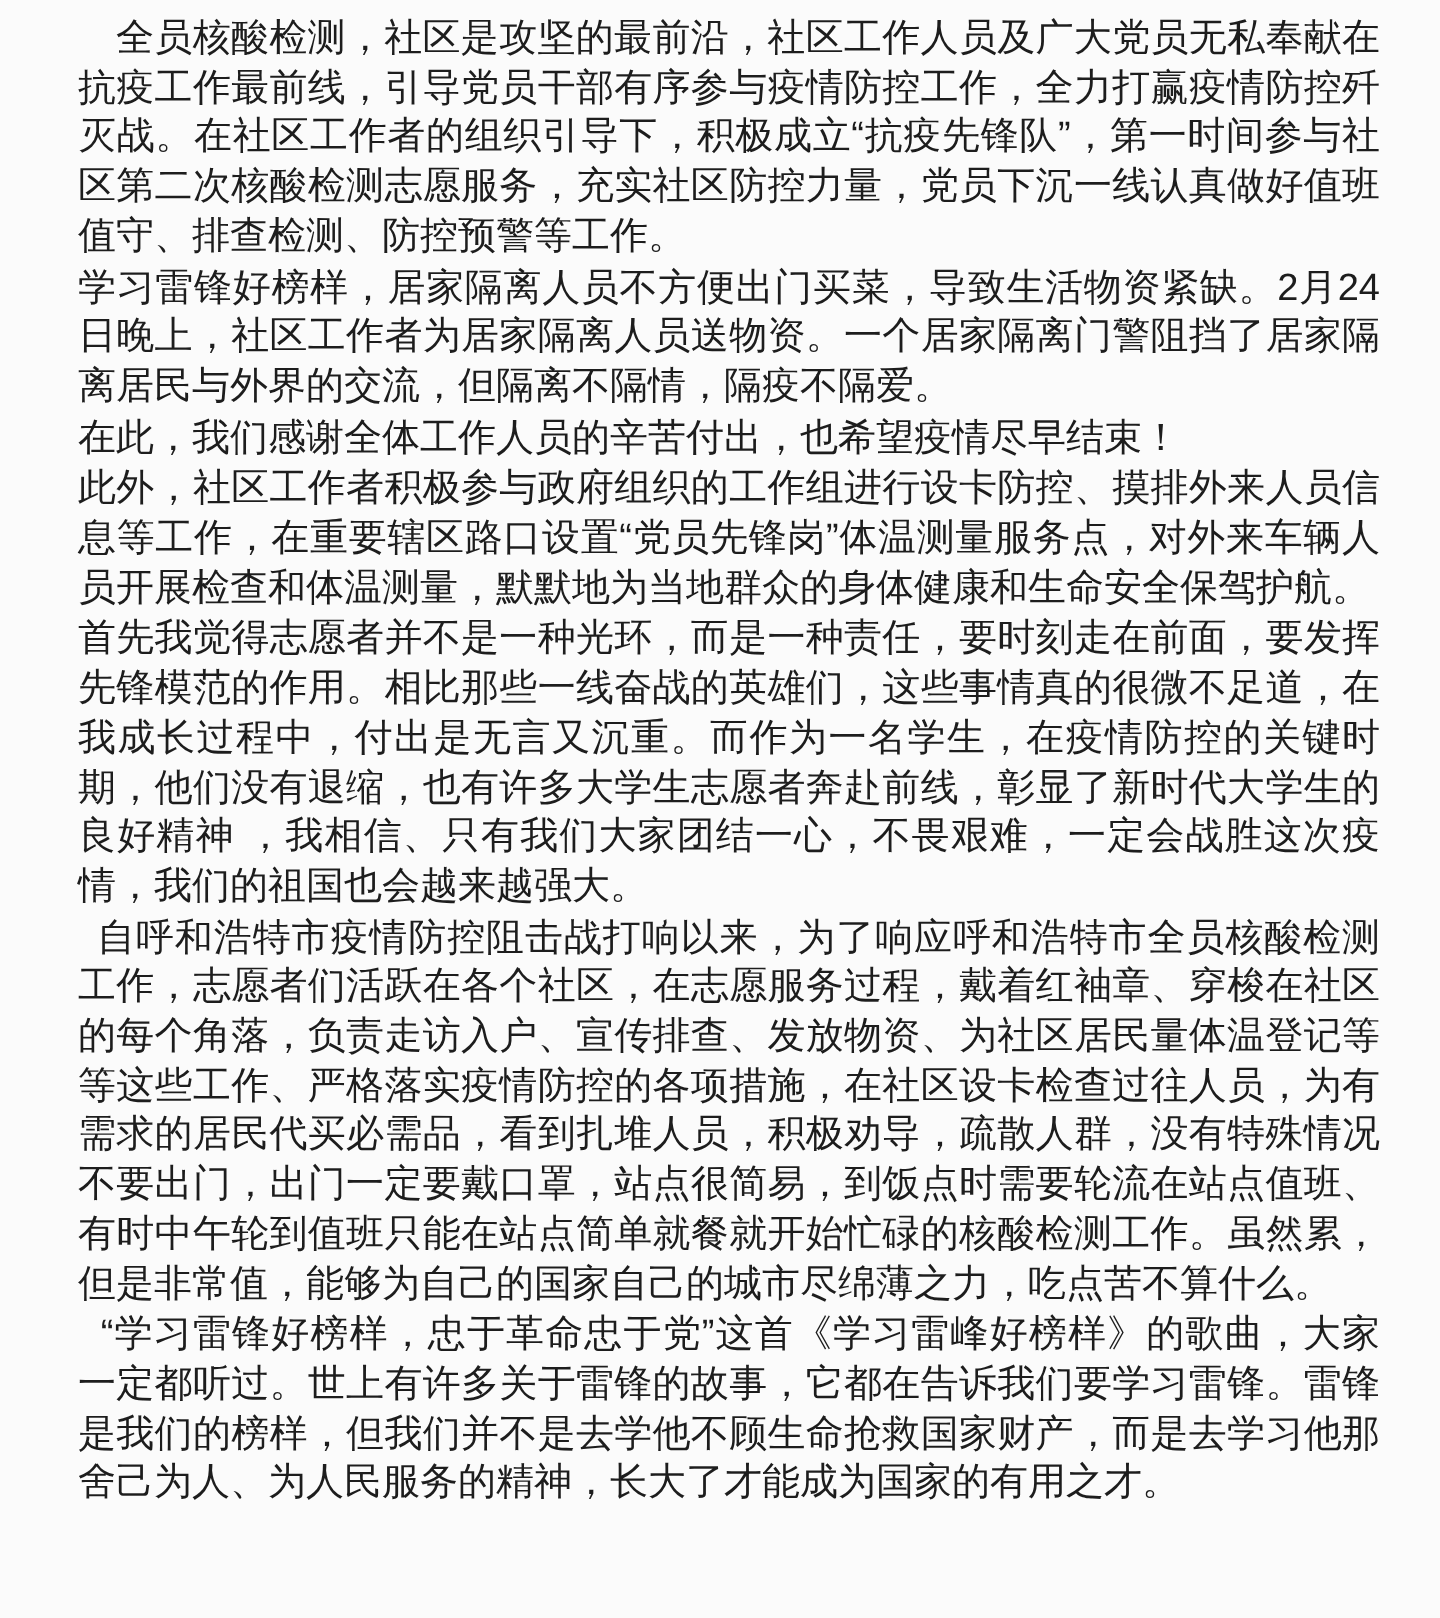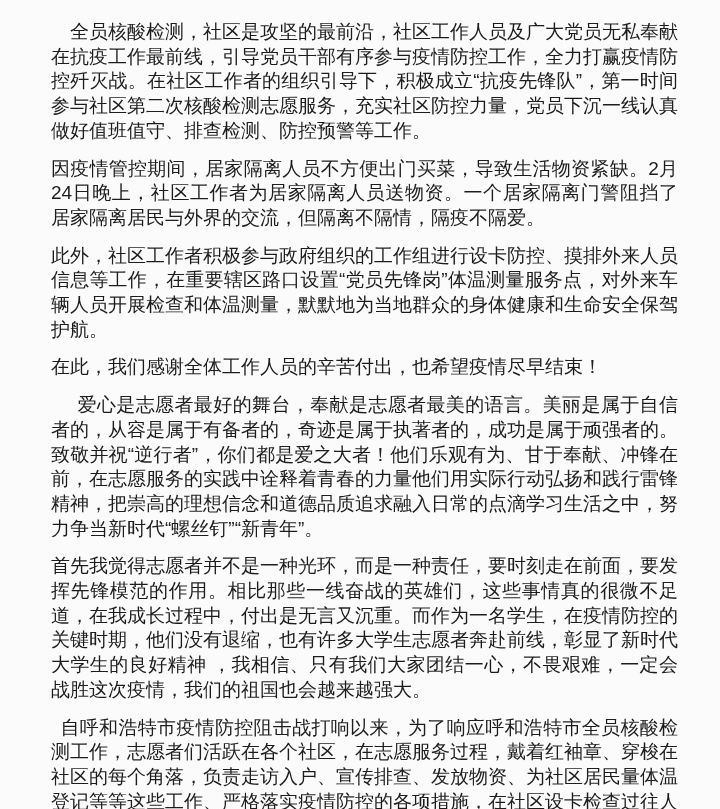--- a/index.html
+++ b/index.html
@@ -20,33 +20,32 @@
     font-family: "Liberation Sans", "DejaVu Sans", sans-serif;
     font-size: 19px;
     line-height: 24.7px;
     color: #1d1d1d;
     text-align: justify;
     text-justify: inter-ideograph;
     word-break: break-all;
     -webkit-font-smoothing: antialiased;
   }
   .para {
-    margin: 13px;
+    margin: 1px;
     padding: 0;
   }
   .indent-1   { text-indent: 1.0em; }
   .indent-14  { text-indent: 1.4em; }
   .indent-05  { text-indent: 0.5em; }
   .indent-06  { text-indent: 0.6em; }
 </style>
 </head>
 <body>
 
 <div class="page" style="background: rgb(251, 251, 251); color: rgb(29, 29, 29);">
   <p class="para indent-1">全员核酸检测，社区是攻坚的最前沿，社区工作人员及广大党员无私奉献在抗疫工作最前线，引导党员干部有序参与疫情防控工作，全力打赢疫情防控歼灭战。在社区工作者的组织引导下，积极成立“抗疫先锋队”，第一时间参与社区第二次核酸检测志愿服务，充实社区防控力量，党员下沉一线认真做好值班值守、排查检测、防控预警等工作。</p>
-  <p class="para">因疫情管控期间，居家隔离人员不方便出门买菜，导致生活物资紧缺。2月24日晚上，社区工作者为居家隔离人员送物资。一个居家隔离门警阻挡了居家隔离居民与外界的交流，但隔离不隔情，隔疫不隔爱。</p>
+  <p class="para">学习雷锋好榜样，居家隔离人员不方便出门买菜，导致生活物资紧缺。2月24日晚上，社区工作者为居家隔离人员送物资。一个居家隔离门警阻挡了居家隔离居民与外界的交流，但隔离不隔情，隔疫不隔爱。</p>
+  <p class="para">在此，我们感谢全体工作人员的辛苦付出，也希望疫情尽早结束！</p>
   <p class="para">此外，社区工作者积极参与政府组织的工作组进行设卡防控、摸排外来人员信息等工作，在重要辖区路口设置“党员先锋岗”体温测量服务点，对外来车辆人员开展检查和体温测量，默默地为当地群众的身体健康和生命安全保驾护航。</p>
-  <p class="para">在此，我们感谢全体工作人员的辛苦付出，也希望疫情尽早结束！</p>
-  <p class="para indent-14">爱心是志愿者最好的舞台，奉献是志愿者最美的语言。美丽是属于自信者的，从容是属于有备者的，奇迹是属于执著者的，成功是属于顽强者的。致敬并祝“逆行者”，你们都是爱之大者！他们乐观有为、甘于奉献、冲锋在前，在志愿服务的实践中诠释着青春的力量他们用实际行动弘扬和践行雷锋精神，把崇高的理想信念和道德品质追求融入日常的点滴学习生活之中，努力争当新时代“螺丝钉”“新青年”。</p>
   <p class="para">首先我觉得志愿者并不是一种光环，而是一种责任，要时刻走在前面，要发挥先锋模范的作用。相比那些一线奋战的英雄们，这些事情真的很微不足道，在我成长过程中，付出是无言又沉重。而作为一名学生，在疫情防控的关键时期，他们没有退缩，也有许多大学生志愿者奔赴前线，彰显了新时代大学生的良好精神 ，我相信、只有我们大家团结一心，不畏艰难，一定会战胜这次疫情，我们的祖国也会越来越强大。</p>
   <p class="para indent-05">自呼和浩特市疫情防控阻击战打响以来，为了响应呼和浩特市全员核酸检测工作，志愿者们活跃在各个社区，在志愿服务过程，戴着红袖章、穿梭在社区的每个角落，负责走访入户、宣传排查、发放物资、为社区居民量体温登记等等这些工作、严格落实疫情防控的各项措施，在社区设卡检查过往人员，为有需求的居民代买必需品，看到扎堆人员，积极劝导，疏散人群，没有特殊情况不要出门，出门一定要戴口罩，站点很简易，到饭点时需要轮流在站点值班、有时中午轮到值班只能在站点简单就餐就开始忙碌的核酸检测工作。虽然累，但是非常值，能够为自己的国家自己的城市尽绵薄之力，吃点苦不算什么。</p>
   <p class="para indent-06">“学习雷锋好榜样，忠于革命忠于党”这首《学习雷峰好榜样》的歌曲，大家一定都听过。世上有许多关于雷锋的故事，它都在告诉我们要学习雷锋。雷锋是我们的榜样，但我们并不是去学他不顾生命抢救国家财产，而是去学习他那舍己为人、为人民服务的精神，长大了才能成为国家的有用之才。</p>
 </div>
 
 </body></html>

